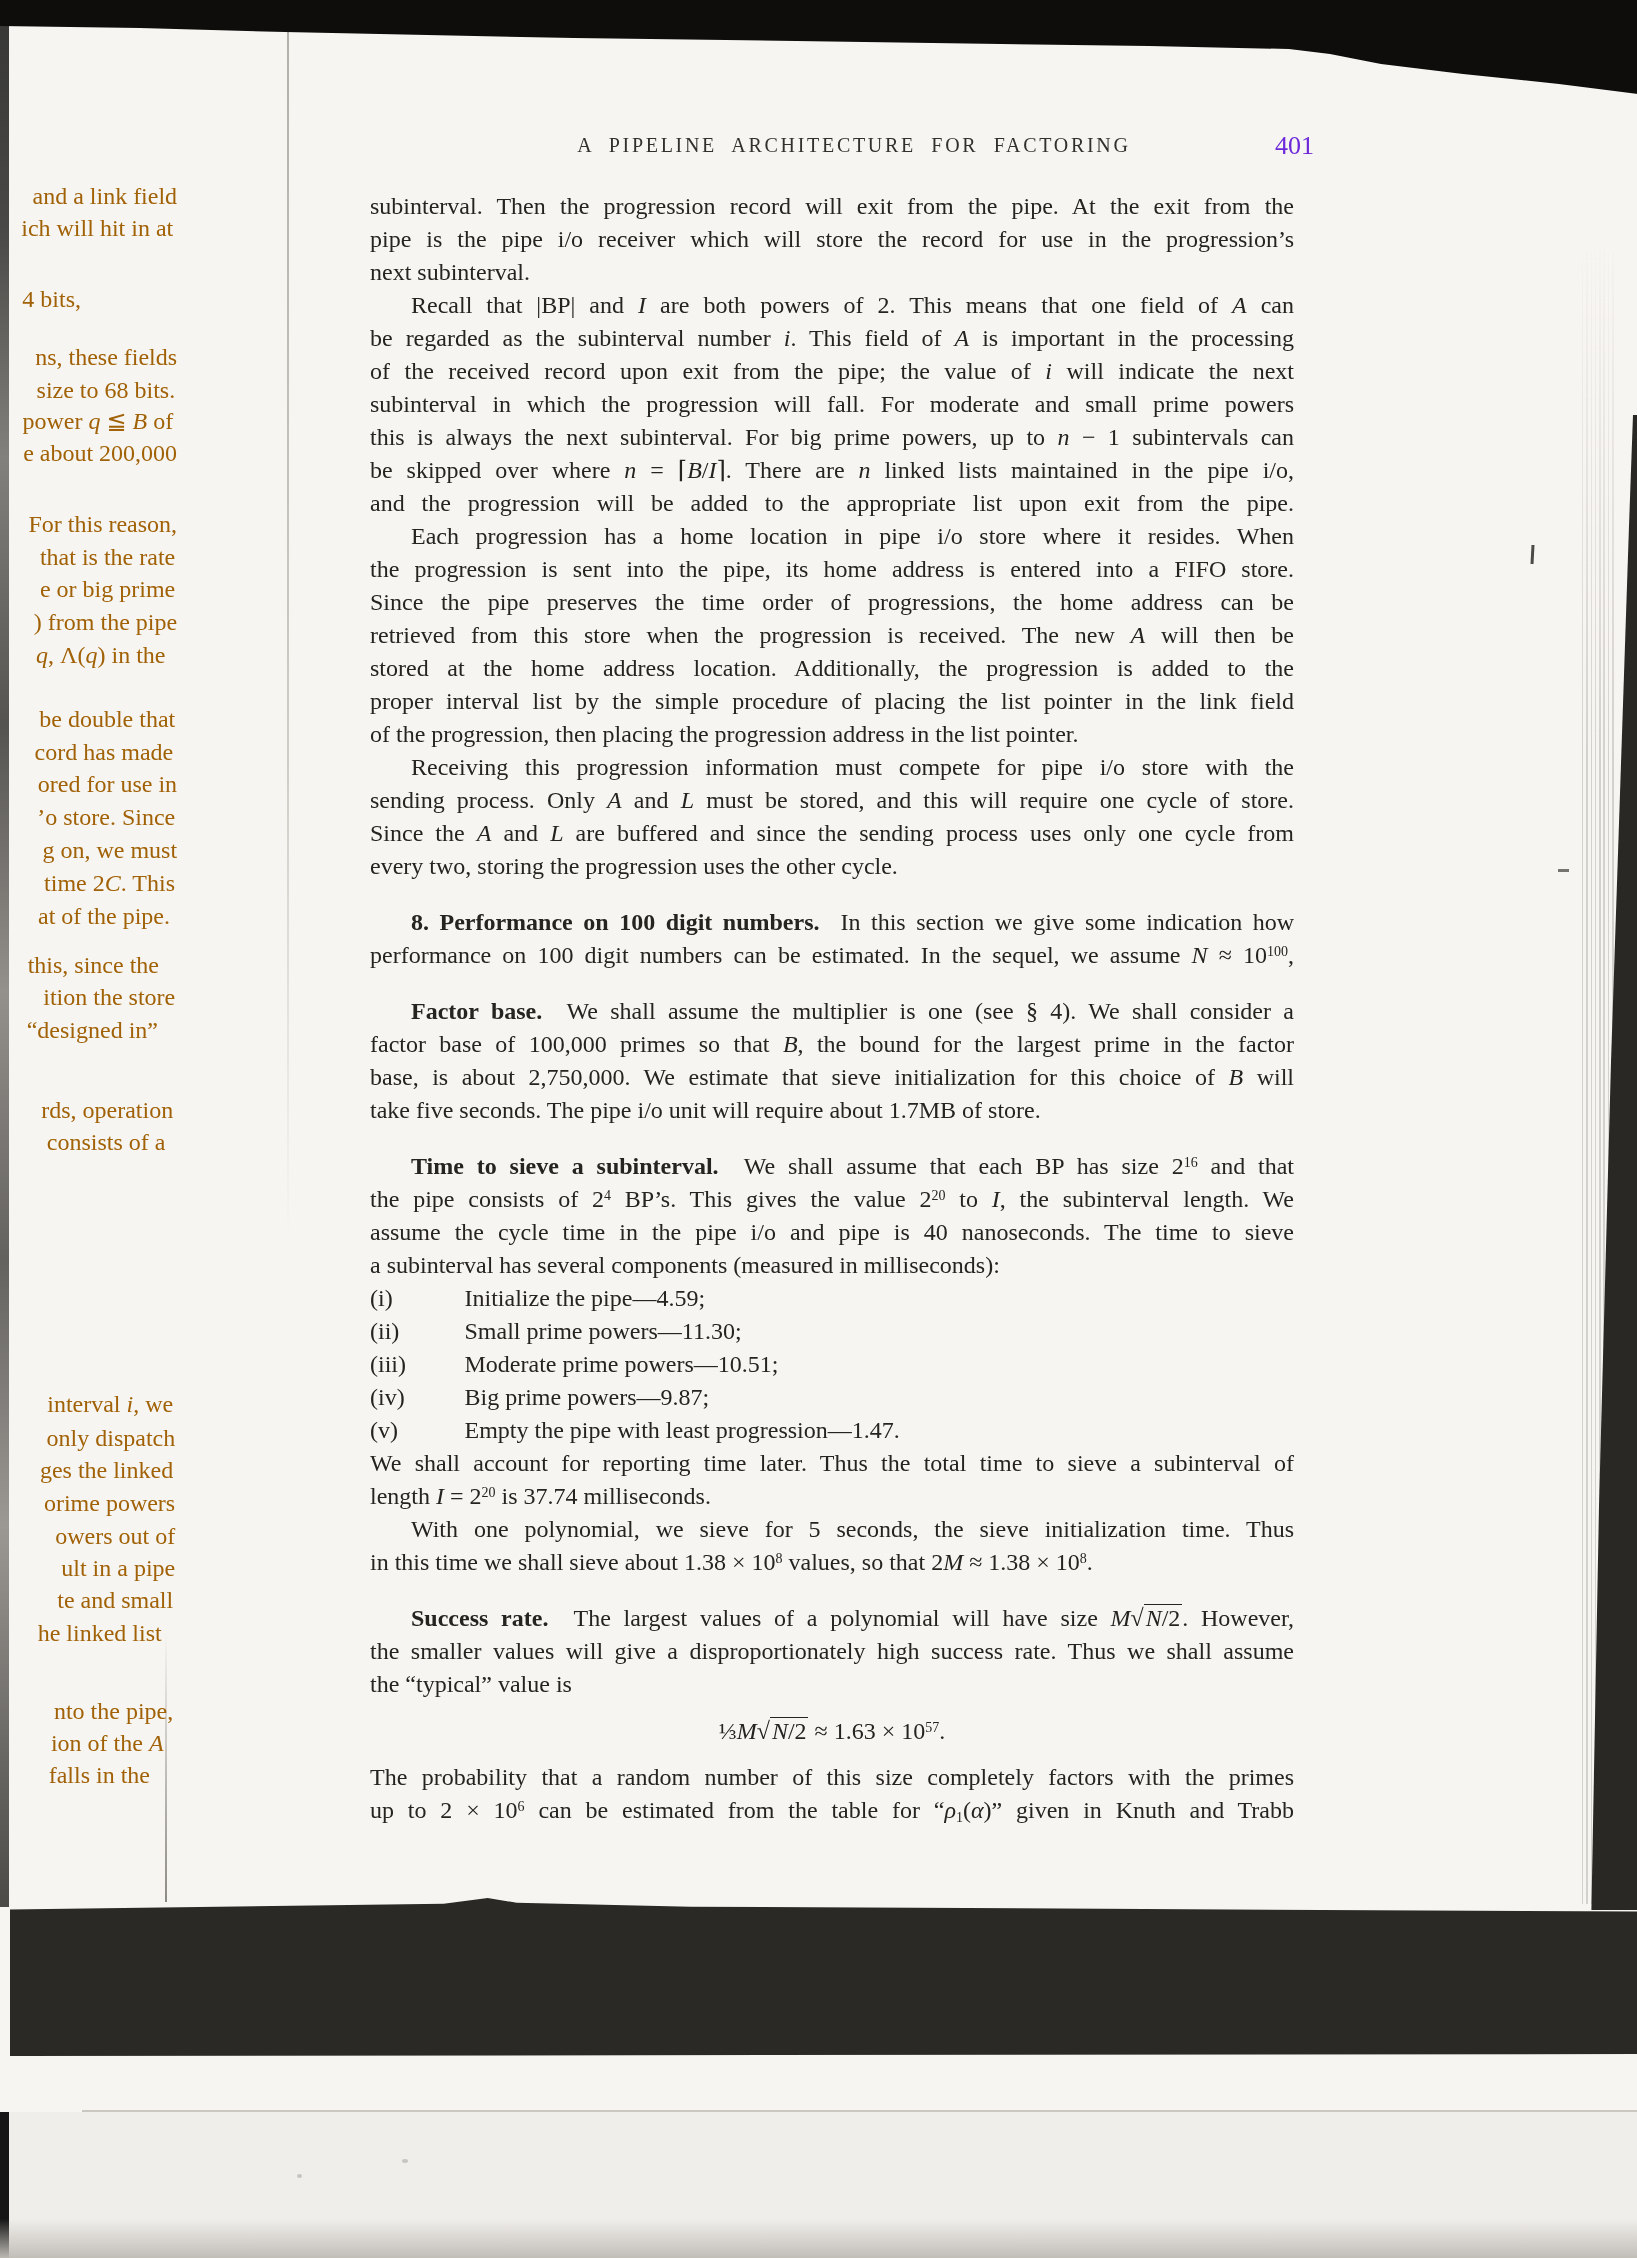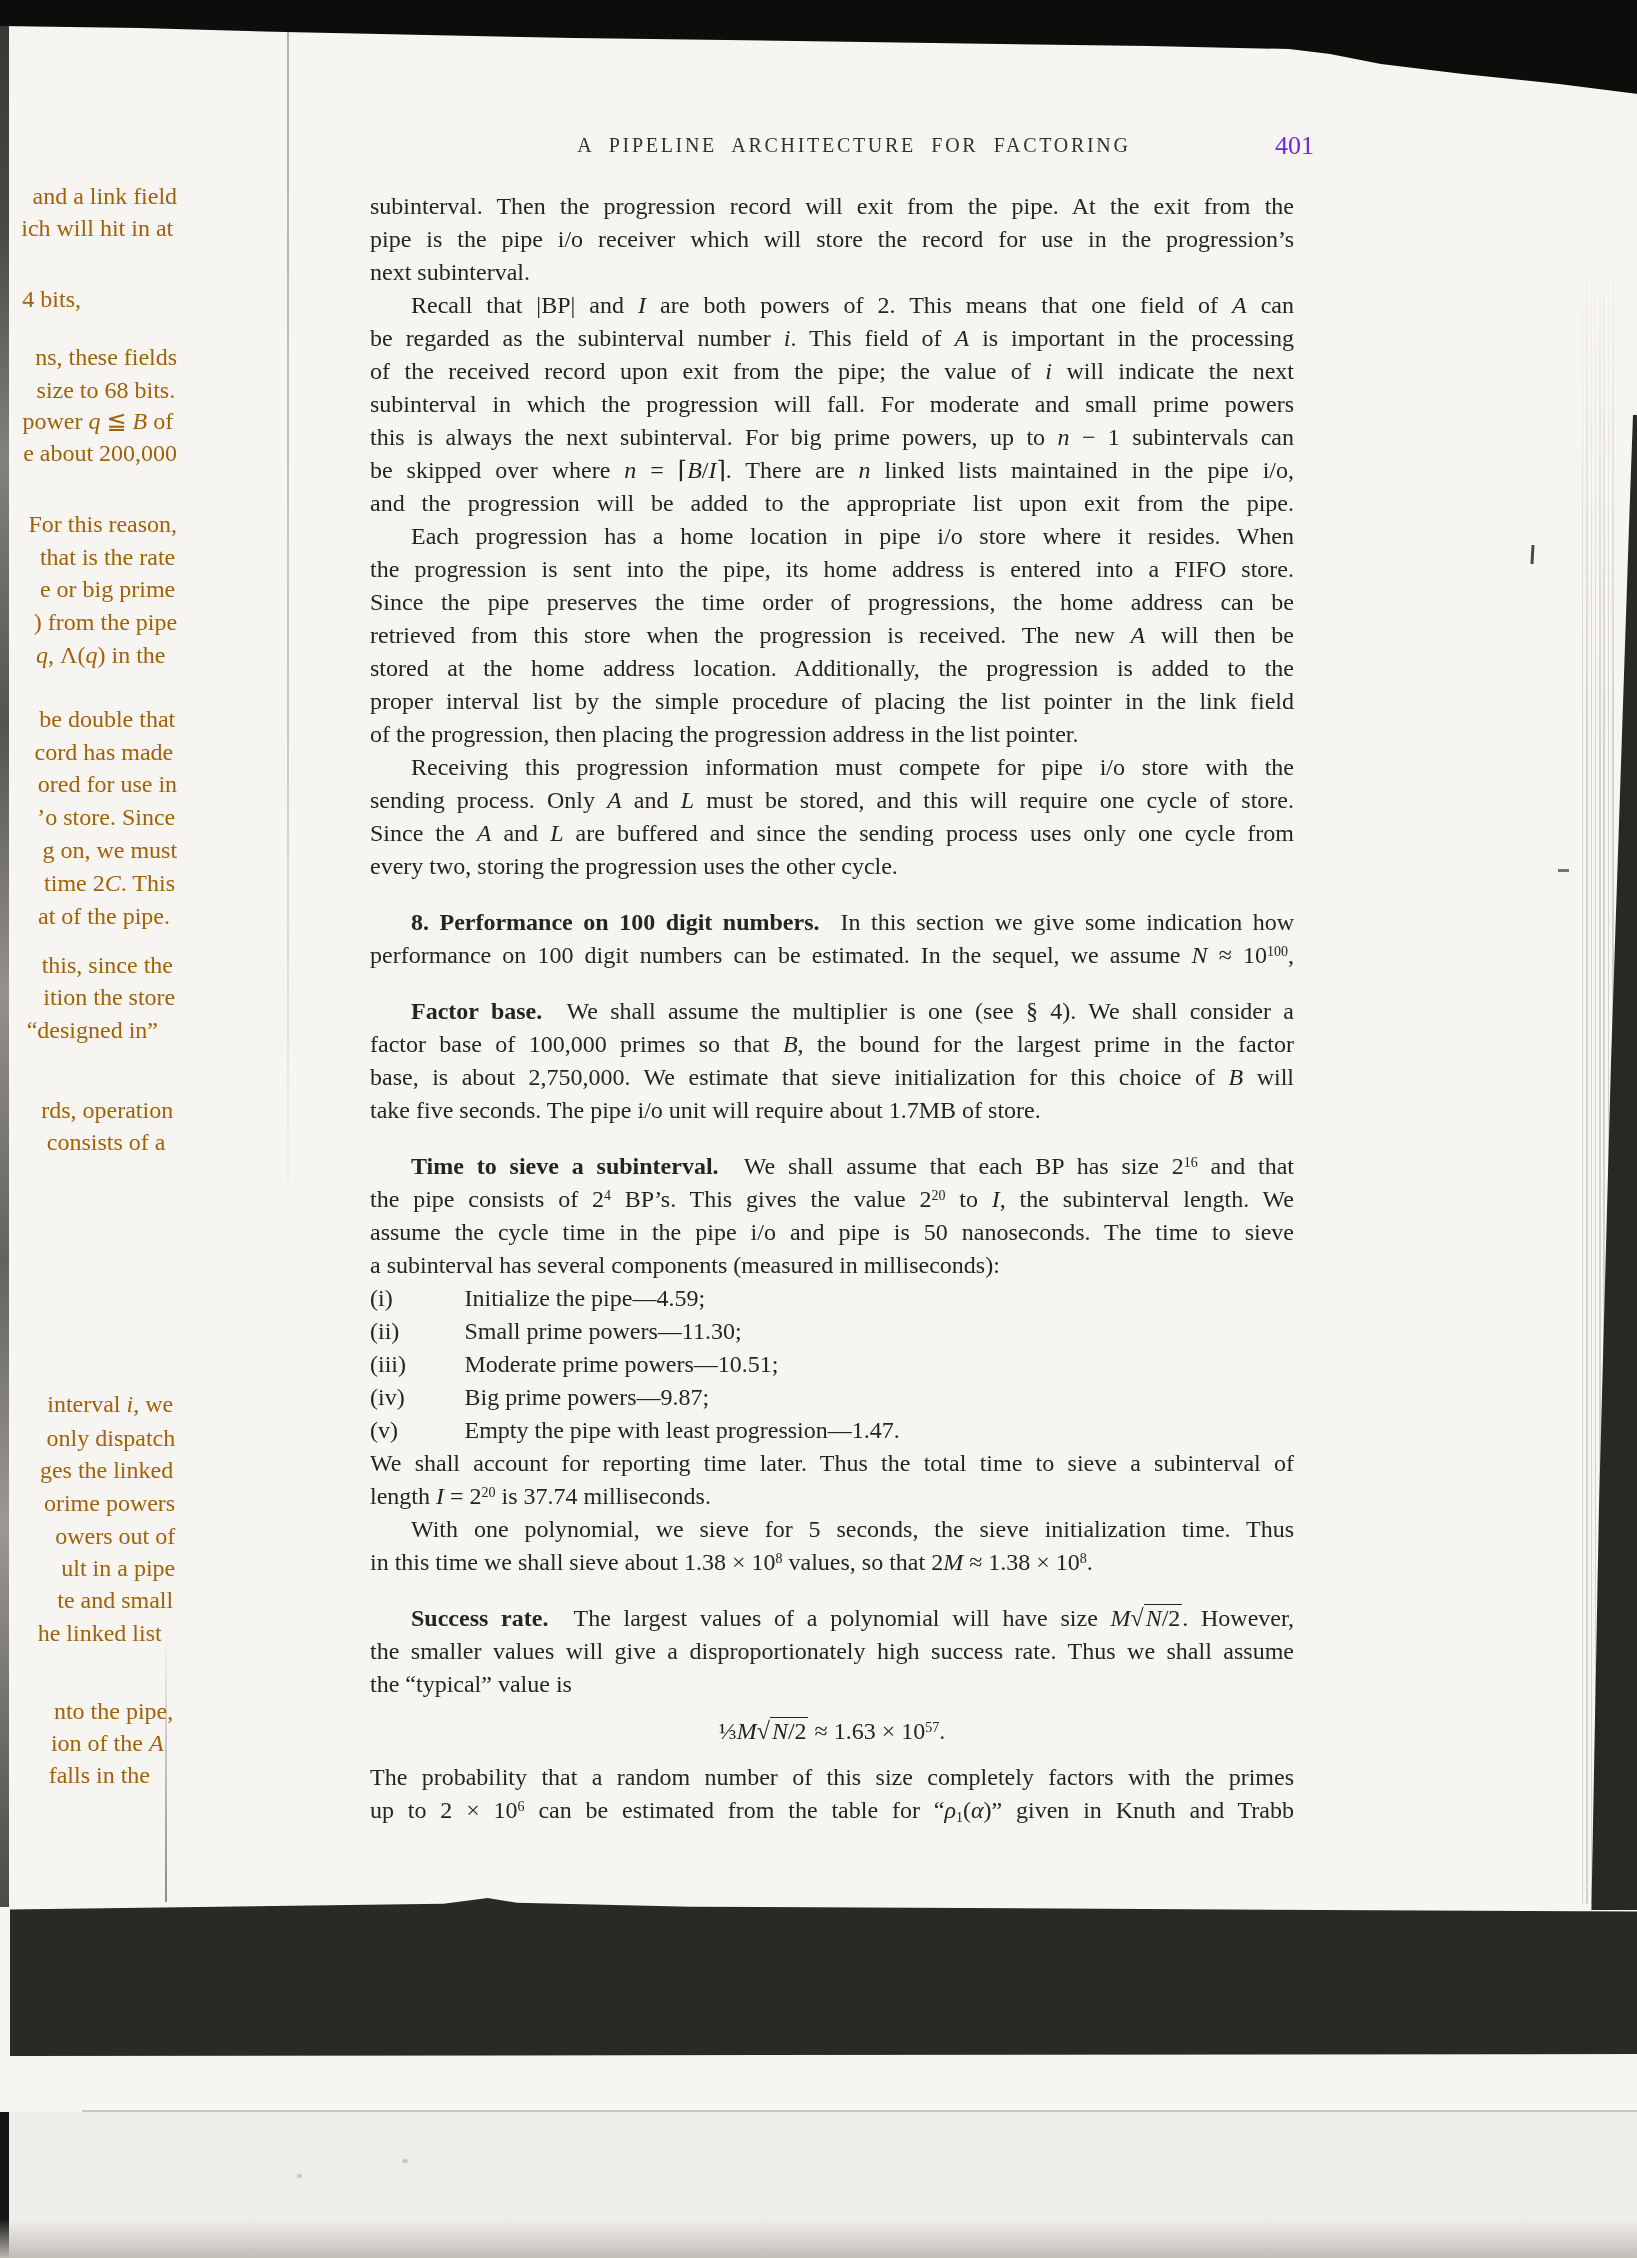--- a/index.html
+++ b/index.html
@@ -116,21 +116,21 @@
     <div class="fline" style="top: 575px; right: 4.8px;">e or big prime</div>
     <div class="fline" style="top: 608px; right: 2.9px;">) from the pipe</div>
     <div class="fline" style="top: 641px; right: 14.5px;"><i>q</i>, Λ(<i>q</i>) in the</div>
     <div class="fline" style="top: 705px; right: 4.8px;">be double that</div>
     <div class="fline" style="top: 738px; right: 6.8px;">cord has made</div>
     <div class="fline" style="top: 770px; right: 2.9px;">ored for use in</div>
     <div class="fline" style="top: 803px; right: 4.8px;">’o store. Since</div>
     <div class="fline" style="top: 836px; right: 2.9px;">g on, we must</div>
     <div class="fline" style="top: 869px; right: 5px; margin-left: 48px;">time 2<i>C</i>. This</div>
     <div class="fline" style="top: 902px; right: 10px; text-align: right;">at of the pipe.</div>
-    <div class="fline" style="top: 951px; right: 7px;">this, since the</div>
+    <div class="fline" style="top: 951px; right: 21px;">this, since the</div>
     <div class="fline" style="top: 983px; right: 4.8px;">ition the store</div>
     <div class="fline" style="top: 1016px; right: 22px; margin-left: 24px;">“designed in”</div>
     <div class="fline" style="top: 1096px; right: 6.8px;">rds, operation</div>
     <div class="fline" style="top: 1128px; right: 14.5px;">consists of a</div>
     <div class="fline" style="top: 1390px; right: 6.8px;">interval <i>i</i>, we</div>
     <div class="fline" style="top: 1424px; right: 4.8px;">only dispatch</div>
     <div class="fline" style="top: 1456px; right: 6.8px;">ges the linked</div>
     <div class="fline" style="top: 1489px; right: 4.8px;">orime powers</div>
     <div class="fline" style="top: 1522px; right: 4.8px;">owers out of</div>
     <div class="fline" style="top: 1554px; right: 4.8px;">ult in a pipe</div>
@@ -177,21 +177,21 @@
     </div>
     <div class="para ind gap">
       <div class="line"><b>Factor base.</b>&nbsp; We shall assume the multiplier is one (see § 4). We shall consider a</div>
       <div class="line">factor base of 100,000 primes so that <i>B</i>, the bound for the largest prime in the factor</div>
       <div class="line">base, is about 2,750,000. We estimate that sieve initialization for this choice of <i>B</i> will</div>
       <div class="line last">take five seconds. The pipe i/o unit will require about 1.7MB of store.</div>
     </div>
     <div class="para ind gap">
       <div class="line"><b>Time to sieve a subinterval.</b>&nbsp; We shall assume that each BP has size 2<sup>16</sup> and that</div>
       <div class="line">the pipe consists of 2<sup>4</sup> BP’s. This gives the value 2<sup>20</sup> to <i>I</i>, the subinterval length. We</div>
-      <div class="line">assume the cycle time in the pipe i/o and pipe is 50 nanoseconds. The time to sieve</div>
+      <div class="line">assume the cycle time in the pipe i/o and pipe is 40 nanoseconds. The time to sieve</div>
       <div class="line last">a subinterval has several components (measured in milliseconds):</div>
     </div>
     <div class="para list">
       <div class="line"><span class="li-num">(i)</span>Initialize the pipe—4.59;</div>
       <div class="line"><span class="li-num">(ii)</span>Small prime powers—11.30;</div>
       <div class="line"><span class="li-num">(iii)</span>Moderate prime powers—10.51;</div>
       <div class="line"><span class="li-num">(iv)</span>Big prime powers—9.87;</div>
       <div class="line last"><span class="li-num">(v)</span>Empty the pipe with least progression—1.47.</div>
     </div>
     <div class="para ">

